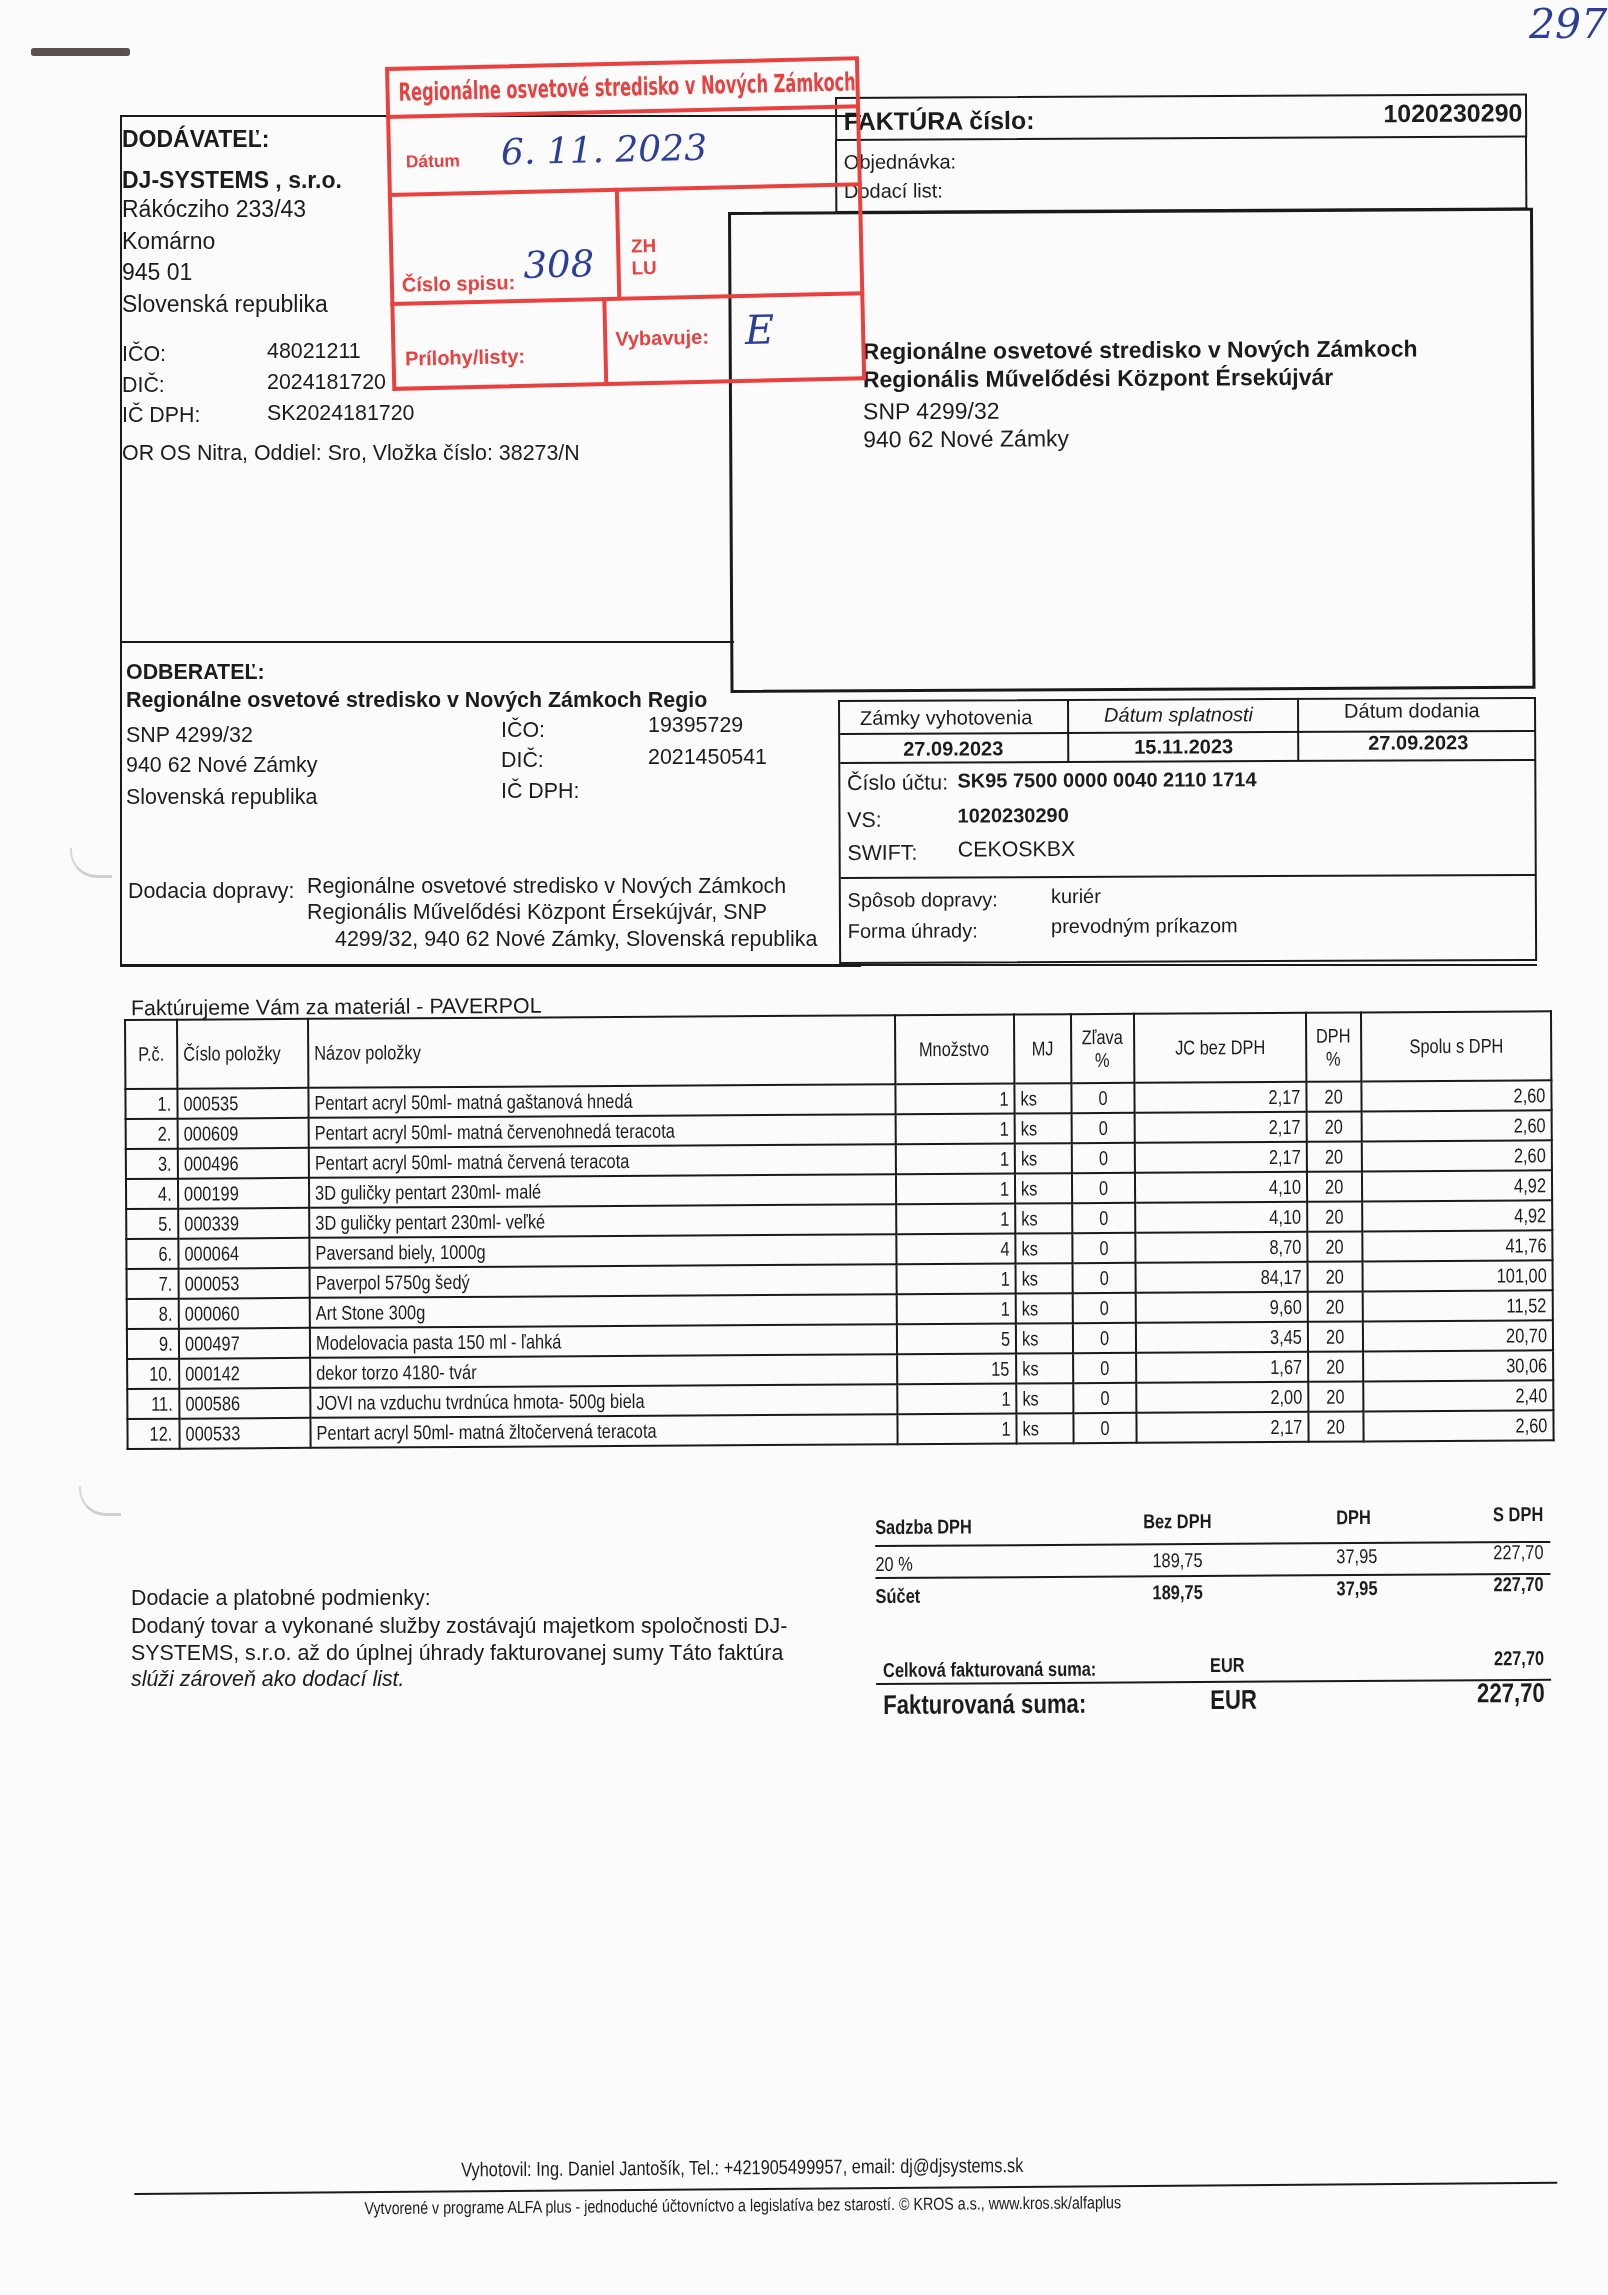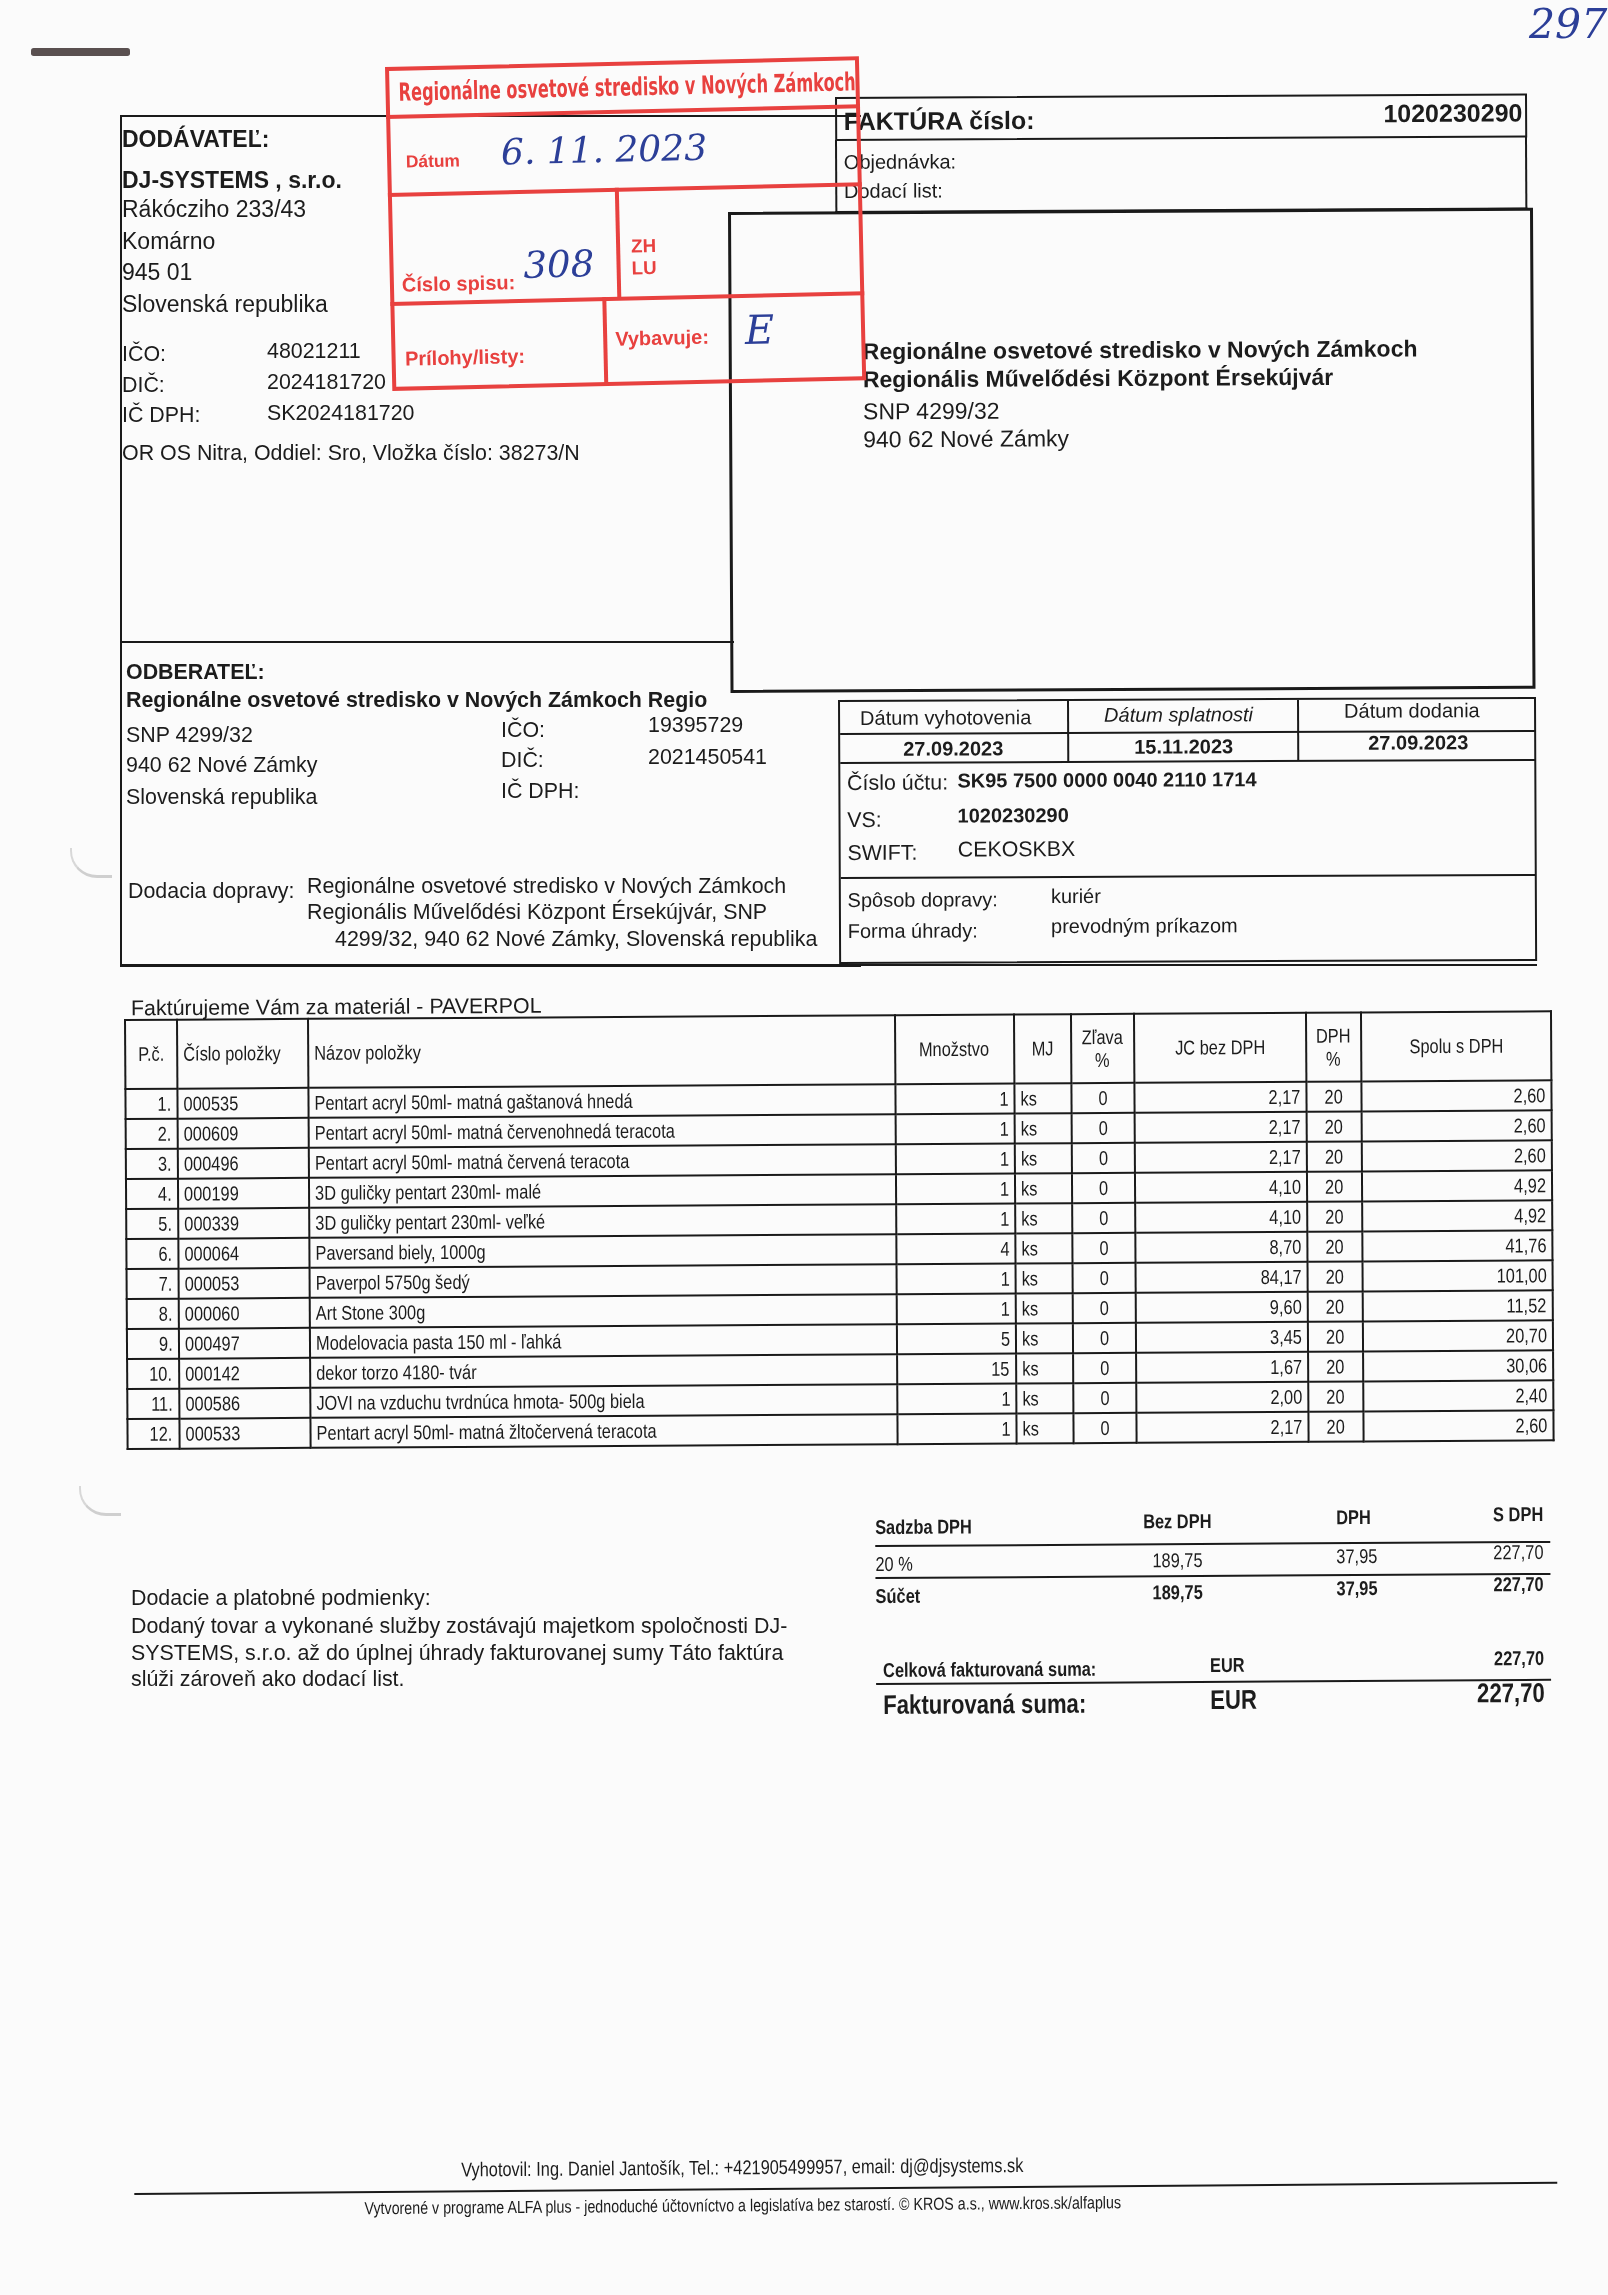--- a/index.html
+++ b/index.html
@@ -108,21 +108,21 @@
   <div class="t s32" style="left:307px;top:927px;margin-left:28px;">4299/32, 940 62 Nové Zámky, Slovenská republika</div>
 </div>
 
 <div class="box" style="left:838px;top:700px;width:698px;height:264px;border-right-width:2.7px;transform:rotate(-0.25deg);transform-origin:top left;">
   <div class="hl" style="left:0;top:31px;width:695px;"></div>
   <div class="hl" style="left:0;top:60px;width:695px;"></div>
   <div class="vl" style="left:227px;top:0;height:61px;"></div>
   <div class="vl" style="left:457px;top:0;height:61px;"></div>
   <div class="hl" style="left:0;top:175px;width:695px;"></div>
 
-  <div class="t s30" style="left:20px;top:5.3px;">Dátum vyhotovenia</div>
+  <div class="t s30" style="left:20px;top:5.3px;">Zámky vyhotovenia</div>
   <div class="t s30" style="left:264px;top:2.7px;font-style:italic;">Dátum splatnosti</div>
   <div class="t s30" style="left:504px;top:0px;">Dátum dodania</div>
   <div class="t b s30" style="left:63px;top:36px;">27.09.2023</div>
   <div class="t b s30" style="left:294px;top:35px;">15.11.2023</div>
   <div class="t b s30" style="left:528px;top:32px;">27.09.2023</div>
 
   <div class="t s32" style="left:6.7px;top:69px;">Číslo účtu:</div>
   <div class="t b s30" style="left:117px;top:68px;">SK95 7500 0000 0040 2110 1714</div>
   <div class="t s32" style="left:6.7px;top:106px;">VS:</div>
   <div class="t b s30" style="left:117px;top:103px;">1020230290</div>
@@ -328,21 +328,21 @@
   <div class="hl" style="left:0;top:179px;width:675px;"></div>
   <div class="t b narrow" style="left:6.7px;top:186px;font-size:27px;">Fakturovaná suma:</div>
   <div class="t b narrow" style="left:334px;top:183px;font-size:27px;">EUR</div>
   <div class="t b narrow-r" style="right:6.7px;top:178px;font-size:27px;">227,70</div>
 </div>
 
 <div style="position:absolute;left:131px;top:1586px;">
   <div class="t s32" style="left:0;top:0;">Dodacie a platobné podmienky:</div>
   <div class="t s32" style="left:0;top:28px;">Dodaný tovar a vykonané služby zostávajú majetkom spoločnosti DJ-</div>
   <div class="t s32" style="left:0;top:55px;">SYSTEMS, s.r.o. až do úplnej úhrady fakturovanej sumy Táto faktúra</div>
-  <div class="t s32" style="left:0;top:81px;">slúži zároveň ako dodací list.</div>
+  <div class="t s32" style="left:0;top:81px;font-style:italic;">slúži zároveň ako dodací list.</div>
 </div>
 
 <div style="position:absolute;left:134px;top:2157px;width:1423px;height:67px;transform:rotate(-0.45deg);transform-origin:top left;">
   <div class="t s30 narrow" style="left:327px;top:4px;">Vyhotovil: Ing. Daniel Jantošík, Tel.: +421905499957, email: dj@djsystems.sk</div>
   <div class="hl" style="left:0;top:36px;width:1423px;border-top-width:2.7px;"></div>
   <div class="t s26 narrow" style="left:230px;top:43px;">Vytvorené v programe ALFA plus - jednoduché účtovníctvo a legislatíva bez starostí. © KROS a.s., www.kros.sk/alfaplus</div>
 </div>
 
 
 </body></html>

